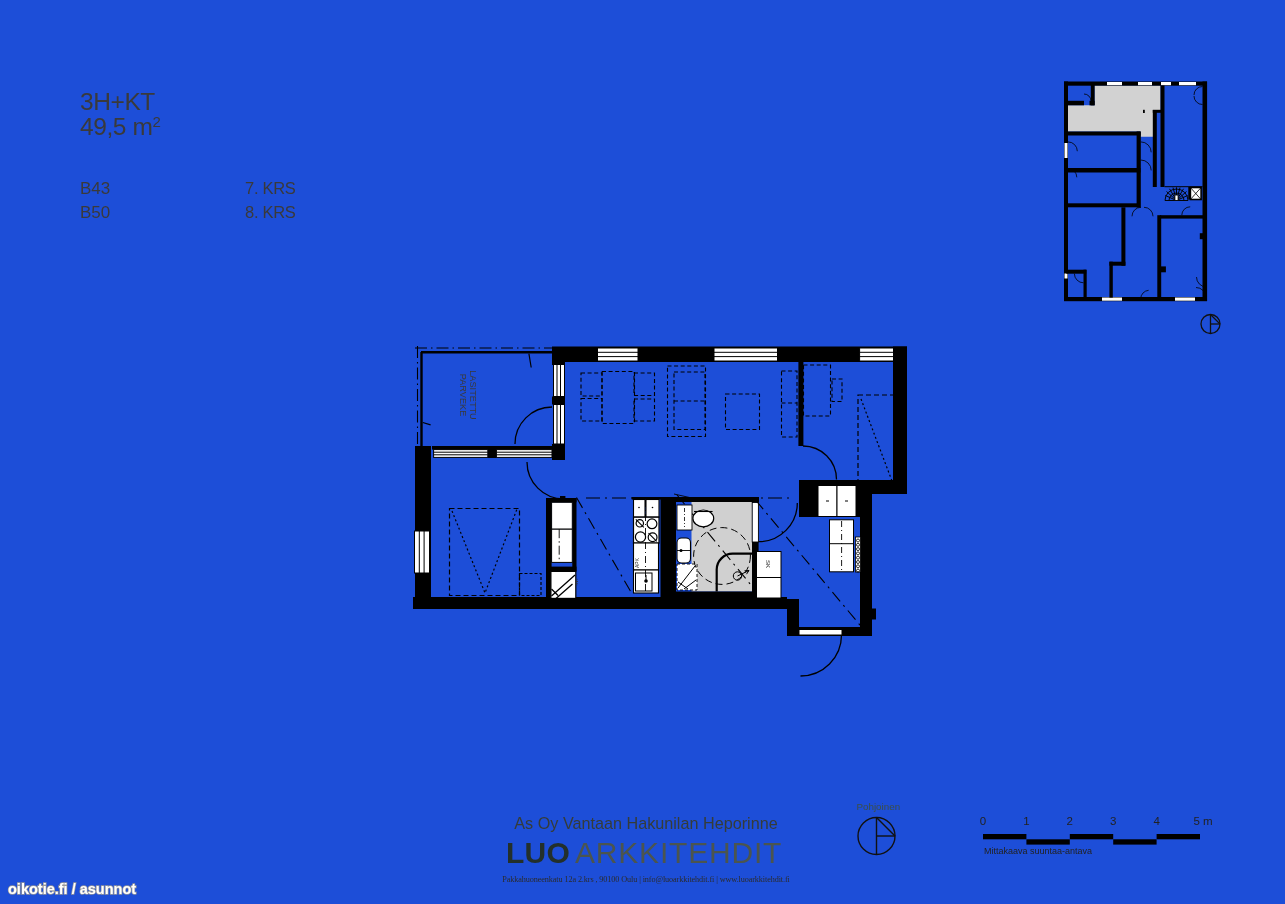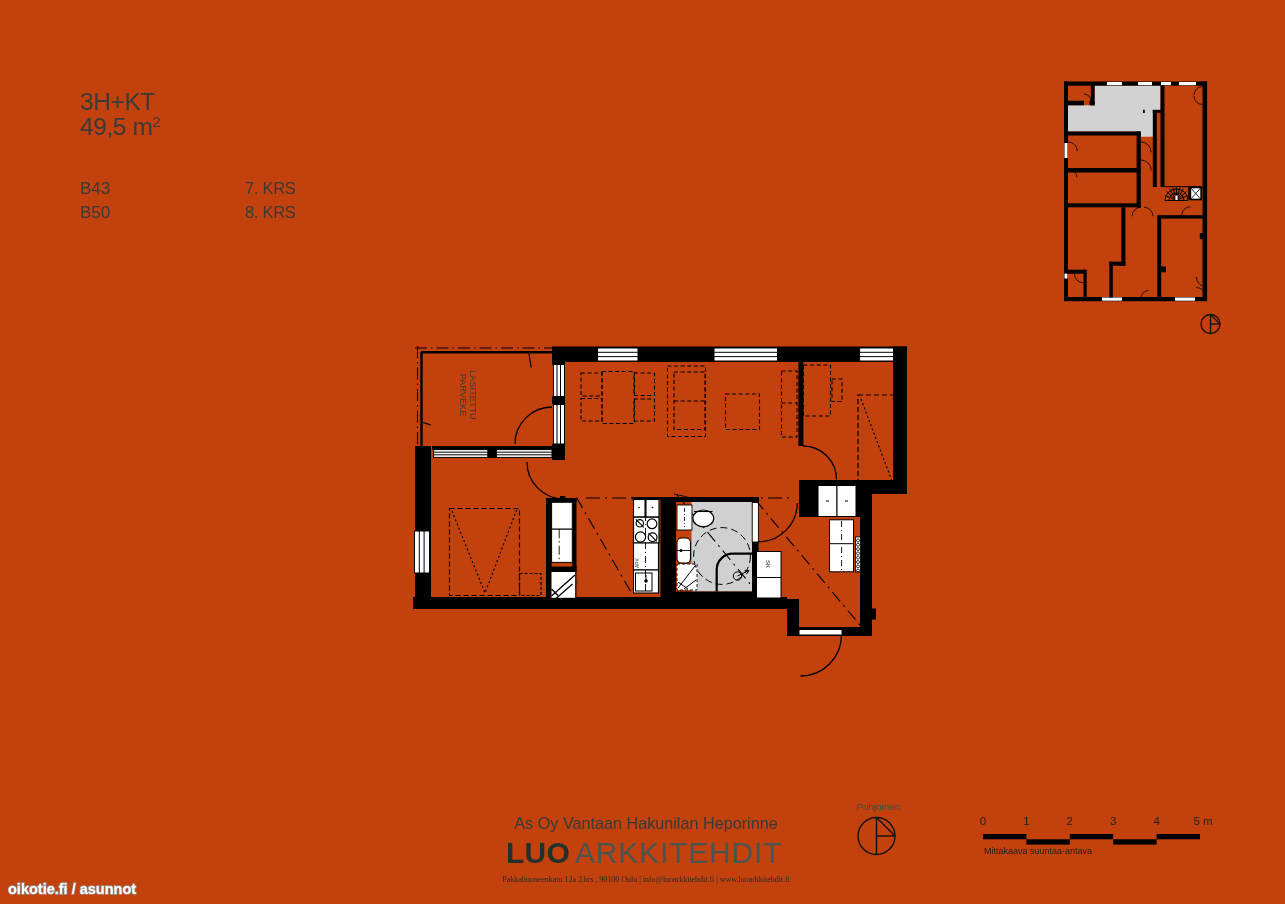--- a/index.html
+++ b/index.html
@@ -1,16 +1,16 @@
 <!DOCTYPE html>
 <html><head>
 <meta charset="utf-8">
 <style>
 html,body{margin:0;padding:0;background:#fff;}
-#page{position:relative;width:1285px;height:904px;background:#c2410c;overflow:hidden;
+#page{position:relative;width:1285px;height:904px;background:#1d4ed8;overflow:hidden;
 font-family:"Liberation Sans", sans-serif;}
 svg{position:absolute;left:0;top:0;}
 </style>
 </head>
 <body>
 <div id="page">
 <svg width="1285" height="904" viewBox="0 0 1285 904">
 <g id="header">
 
 <text x="80" y="110" font-size="24.5" fill="#3a3a3a" letter-spacing="-0.4">3H+KT</text>

